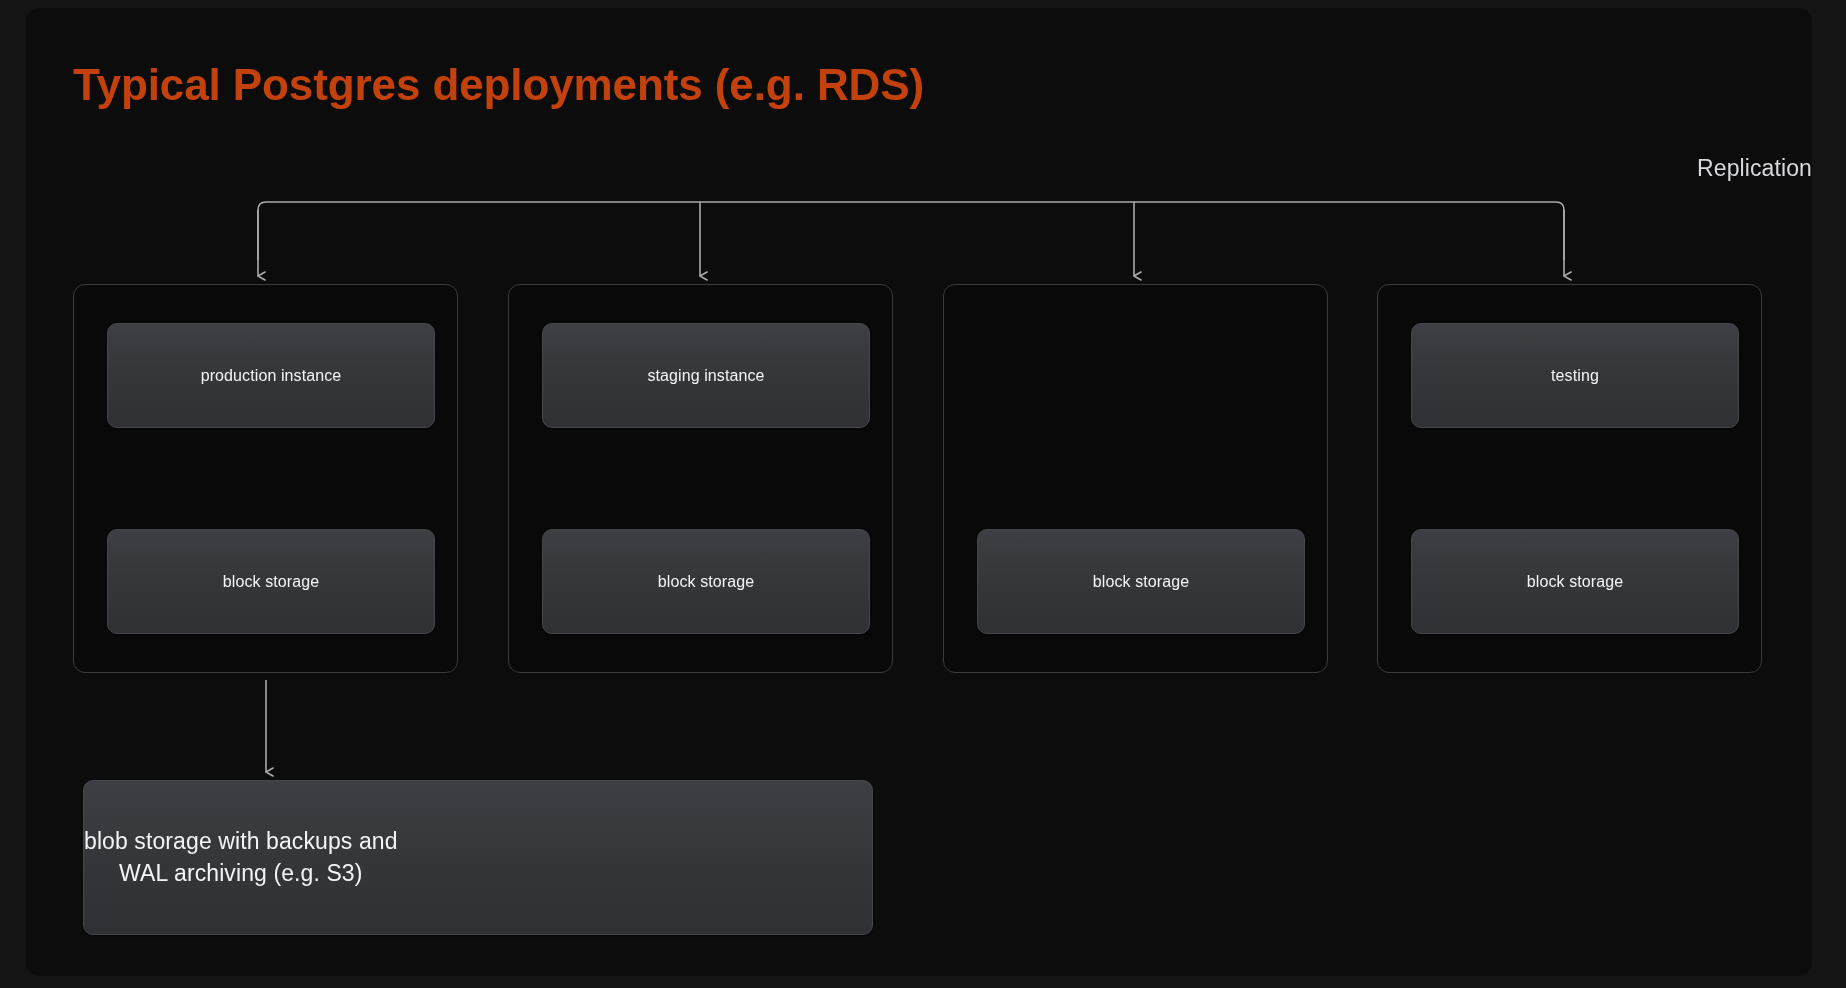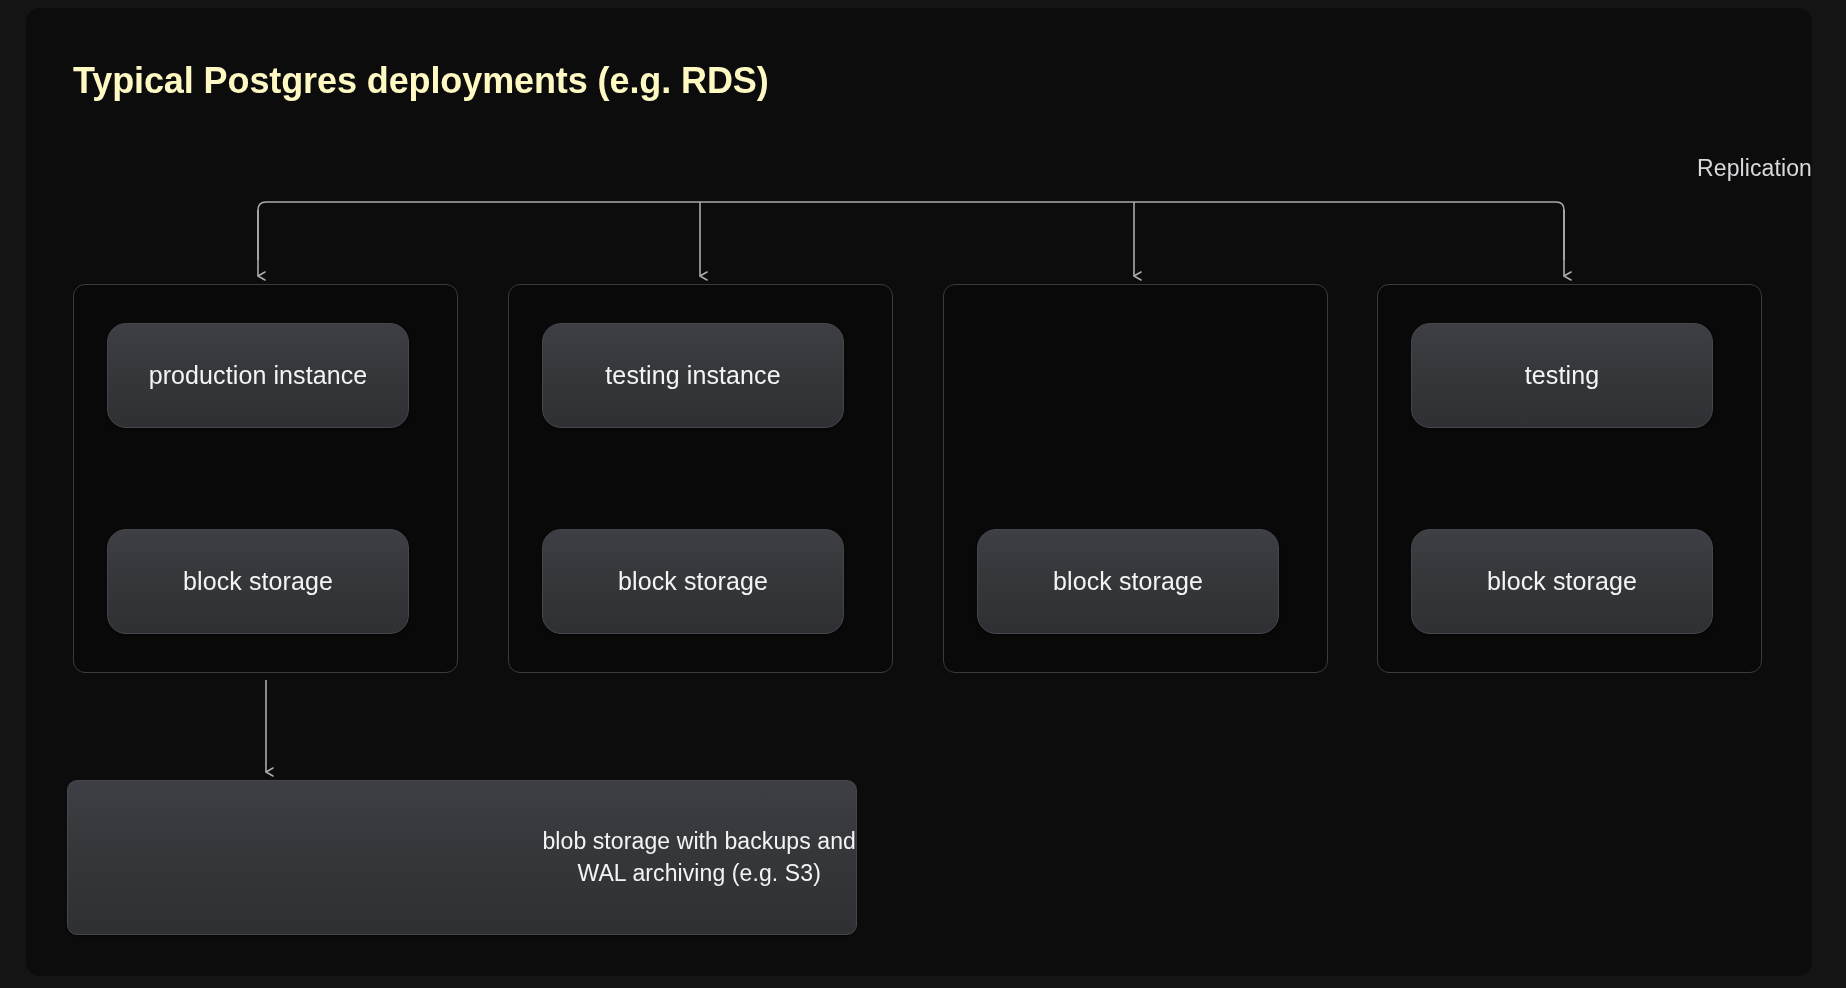--- a/index.html
+++ b/index.html
@@ -21,23 +21,23 @@
     height: 968px;
     background: #0c0c0c;
     border-radius: 14px;
     overflow: hidden;
   }
 
   #page-title {
     position: absolute;
     left: 47px;
     top: 52px;
-    font-size: 36px;
+    font-size: 44px;
     font-weight: bold;
-    color: #fef9c3;
+    color: #c2410c;
     letter-spacing: -0.1px;
     white-space: nowrap;
   }
 
   #replication-label {
     position: absolute;
     left: 0;
     right: 0;
     top: 147px;
     text-align: right;
@@ -66,51 +66,51 @@
   }
 
   #col-0 { left: 47px;   }
   #col-1 { left: 482px;  }
   #col-2 { left: 917px;  }
   #col-3 { left: 1351px; }
 
   .node {
     position: absolute;
     left: 33px;
-    width: 302px;
+    width: 328px;
     height: 105px;
-    border-radius: 19px;
+    border-radius: 10px;
     background: linear-gradient(180deg, #3e3f44 0%, #36373b 45%, #2f3034 100%);
     border: 1px solid #46474c;
     box-shadow: 0 1px 2px rgba(0,0,0,0.5);
     display: flex;
     align-items: center;
     justify-content: center;
     color: #f3f4f6;
-    font-size: 25px;
+    font-size: 16px;
     letter-spacing: 0.1px;
     text-align: center;
   }
 
   .node.top    { top: 38px;  }
   .node.bottom { top: 244px; }
 
   #blob-storage {
     position: absolute;
-    left: 41px;
+    left: 57px;
     top: 772px;
     width: 790px;
     height: 155px;
     border-radius: 10px;
     background: linear-gradient(180deg, #3e3f44 0%, #36373b 45%, #2f3034 100%);
     border: 1px solid #46474c;
     box-shadow: 0 1px 2px rgba(0,0,0,0.5);
     display: flex;
     align-items: center;
-    justify-content: flex-end;
+    justify-content: flex-start;
     text-align: center;
     color: #f3f4f6;
     font-size: 23px;
     line-height: 1.38;
     white-space: pre-line;
     letter-spacing: 0.1px;
   }
 </style>
 </head>
 <body>
@@ -158,21 +158,21 @@
     <div class="node top">
       <span>production instance</span>
     </div>
     <div class="node bottom">
       <span>block storage</span>
     </div>
   </div>
 
   <div class="column" id="col-1">
     <div class="node top">
-      <span>testing instance</span>
+      <span>staging instance</span>
     </div>
     <div class="node bottom">
       <span>block storage</span>
     </div>
   </div>
 
   <div class="column" id="col-2">
     <div class="node bottom">
       <span>block storage</span>
     </div>

